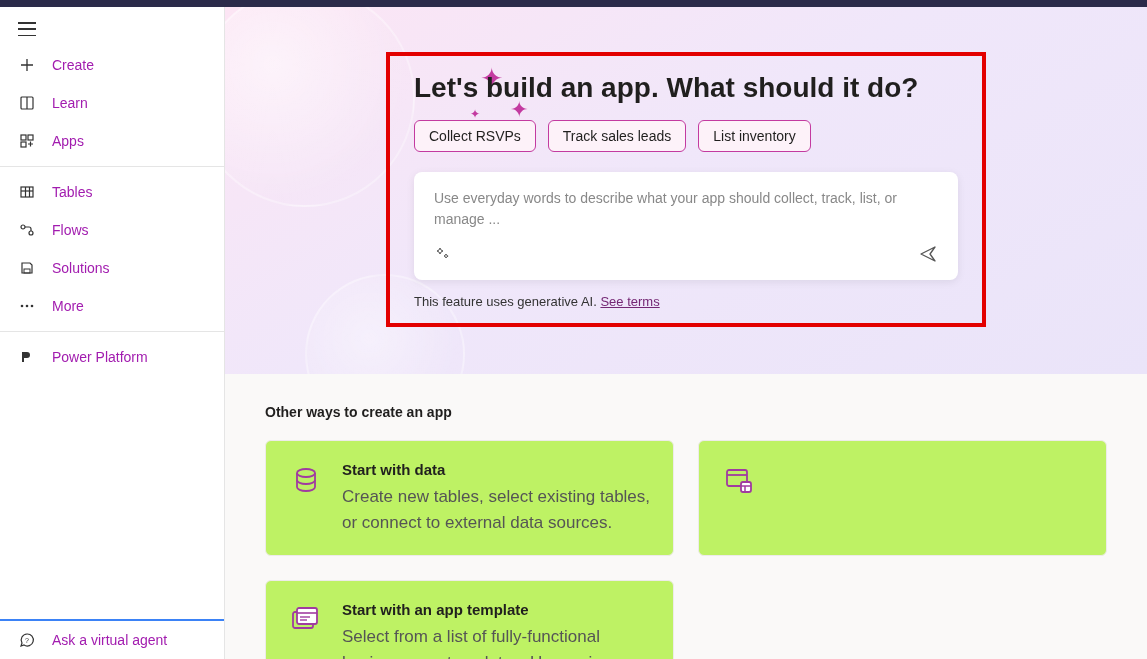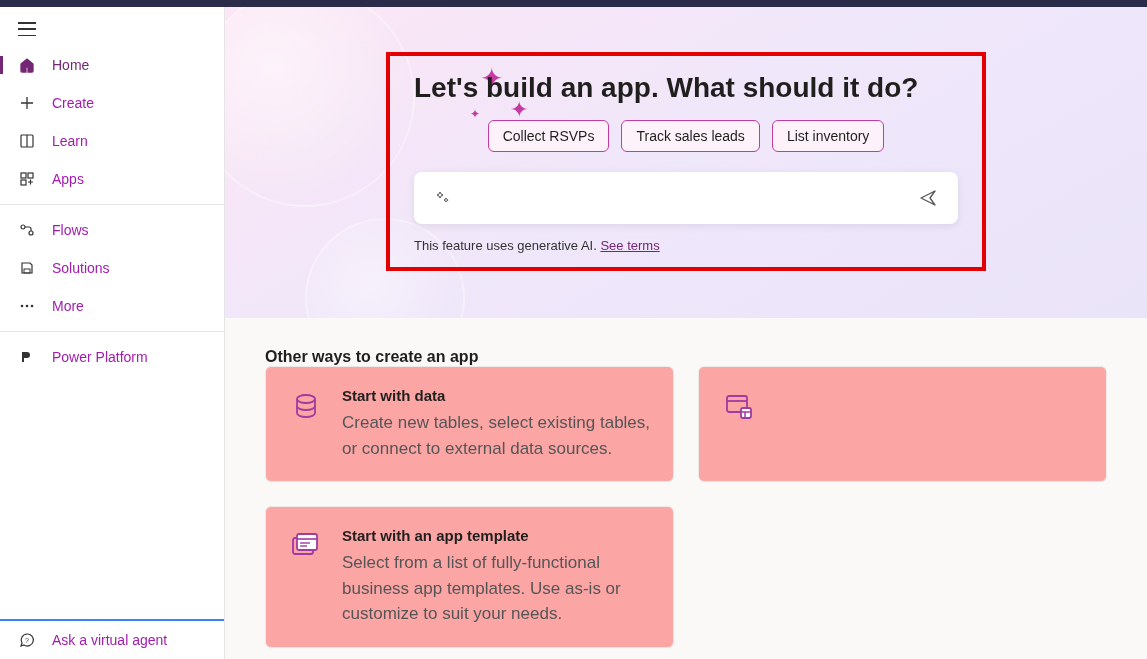--- a/index.html
+++ b/index.html
@@ -131,21 +131,20 @@
 .hero-title {
   font-size: 28px;
   font-weight: 700;
   color: #201f1e;
   margin-bottom: 16px;
   text-align: left;
 }
 .chips {
   display: flex;
   gap: 12px;
-  justify-content: center;
   flex-wrap: wrap;
   margin-bottom: 20px;
 }
 .chip {
   border: 1px solid #c33aa0;
   background: #fdf2f9;
   color: #201f1e;
   font-size: 14px;
   padding: 7px 14px;
   border-radius: 6px;
@@ -174,31 +173,32 @@
 .ai-note {
   text-align: left;
   font-size: 13px;
   color: #333;
 }
 .ai-note a { color: #742774; text-decoration: underline; cursor: pointer; }
 .other-section {
   padding: 30px 40px;
 }
 .other-title {
-  font-size: 16px;
+  font-size: 14px;
   font-weight: 600;
   color: #201f1e;
+  margin-bottom: 20px;
 }
 .card-grid {
   display: grid;
   grid-template-columns: 1fr 1fr;
   gap: 24px;
 }
 .card {
-  background: #fca5a5;
+  background: #bef264;
   border: 1px solid #edebe9;
   border-radius: 6px;
   padding: 20px 22px;
   display: flex;
   gap: 18px;
   cursor: pointer;
 }
 .card-icon {
   width: 36px;
   height: 36px;
@@ -230,28 +230,20 @@
   <aside class="sidebar">
     <div class="hamburger-row">
       <div class="hamburger">
         <span></span>
           <span></span>
           <span></span>
       </div>
     </div>
 
     <div class="nav-section">
-      <div class="nav-item active">
-        <span class="nav-icon">
-          <svg width="16" height="16" viewBox="0 0 16 16" fill="none">
-              <path d="M2 7l6-5 6 5v7a1 1 0 01-1 1H9v-5H7v5H3a1 1 0 01-1-1V7z" stroke="#742774" stroke-width="1.3" fill="#742774"></path>
-            </svg>
-        </span>
-        <span>Home</span>
-      </div>
       <div class="nav-item">
         <span class="nav-icon">
           <svg width="16" height="16" viewBox="0 0 16 16">
               <path d="M8 2v12M2 8h12" stroke="#333" stroke-width="1.3"></path>
             </svg>
         </span>
         <span>Create</span>
       </div>
       <div class="nav-item">
         <span class="nav-icon">
@@ -271,20 +263,31 @@
               <path d="M11.5 8.5v5M9 11h5" stroke="#333" stroke-width="1.2"></path>
             </svg>
         </span>
         <span>Apps</span>
       </div>
     </div>
 
     <div class="divider"></div>
 
     <div class="nav-section">
+      <div class="nav-item">
+        <span class="nav-icon">
+          <svg width="16" height="16" viewBox="0 0 16 16" fill="none">
+              <rect x="2" y="3" width="12" height="10" stroke="#333" stroke-width="1.2"></rect>
+              <line x1="2" y1="7" x2="14" y2="7" stroke="#333" stroke-width="1.2"></line>
+              <line x1="6.5" y1="3" x2="6.5" y2="13" stroke="#333" stroke-width="1.2"></line>
+              <line x1="10.5" y1="3" x2="10.5" y2="13" stroke="#333" stroke-width="1.2"></line>
+            </svg>
+        </span>
+        <span>Tables</span>
+      </div>
       <div class="nav-item">
         <span class="nav-icon">
           <svg width="16" height="16" viewBox="0 0 16 16" fill="none">
               <circle cx="4" cy="5" r="2" stroke="#333" stroke-width="1.2"></circle>
               <circle cx="12" cy="11" r="2" stroke="#333" stroke-width="1.2"></circle>
               <path d="M6 5h4a2 2 0 012 2v2" stroke="#333" stroke-width="1.2"></path>
             </svg>
         </span>
         <span>Flows</span>
       </div>
@@ -347,20 +350,21 @@
       <div class="hero-box">
         <h1 class="hero-title">Let's build an app. What should it do?</h1>
 
         <div class="chips">
           <button class="chip">Collect RSVPs</button>
           <button class="chip">Track sales leads</button>
           <button class="chip">List inventory</button>
         </div>
 
         <div class="prompt-card">
+          <div class="prompt-text">Use everyday words to describe what your app should collect, track, list, or manage ...</div>
           <div class="prompt-actions">
             <span>
               <svg width="16" height="16" viewBox="0 0 16 16" fill="none">
                   <path d="M6 2l1 2 2 1-2 1-1 2-1-2-2-1 2-1 1-2zM12 8l.7 1.4 1.4.7-1.4.7L12 12l-.7-1.4L10 10l1.3-.6L12 8z" stroke="#555" stroke-width="1"></path>
                 </svg>
             </span>
             <span>
               <svg width="20" height="20" viewBox="0 0 20 20" fill="none">
                   <path d="M3 10l14-7-5 7 5 7-14-7z" stroke="#555" stroke-width="1.3" stroke-linejoin="round"></path>
                 </svg>

